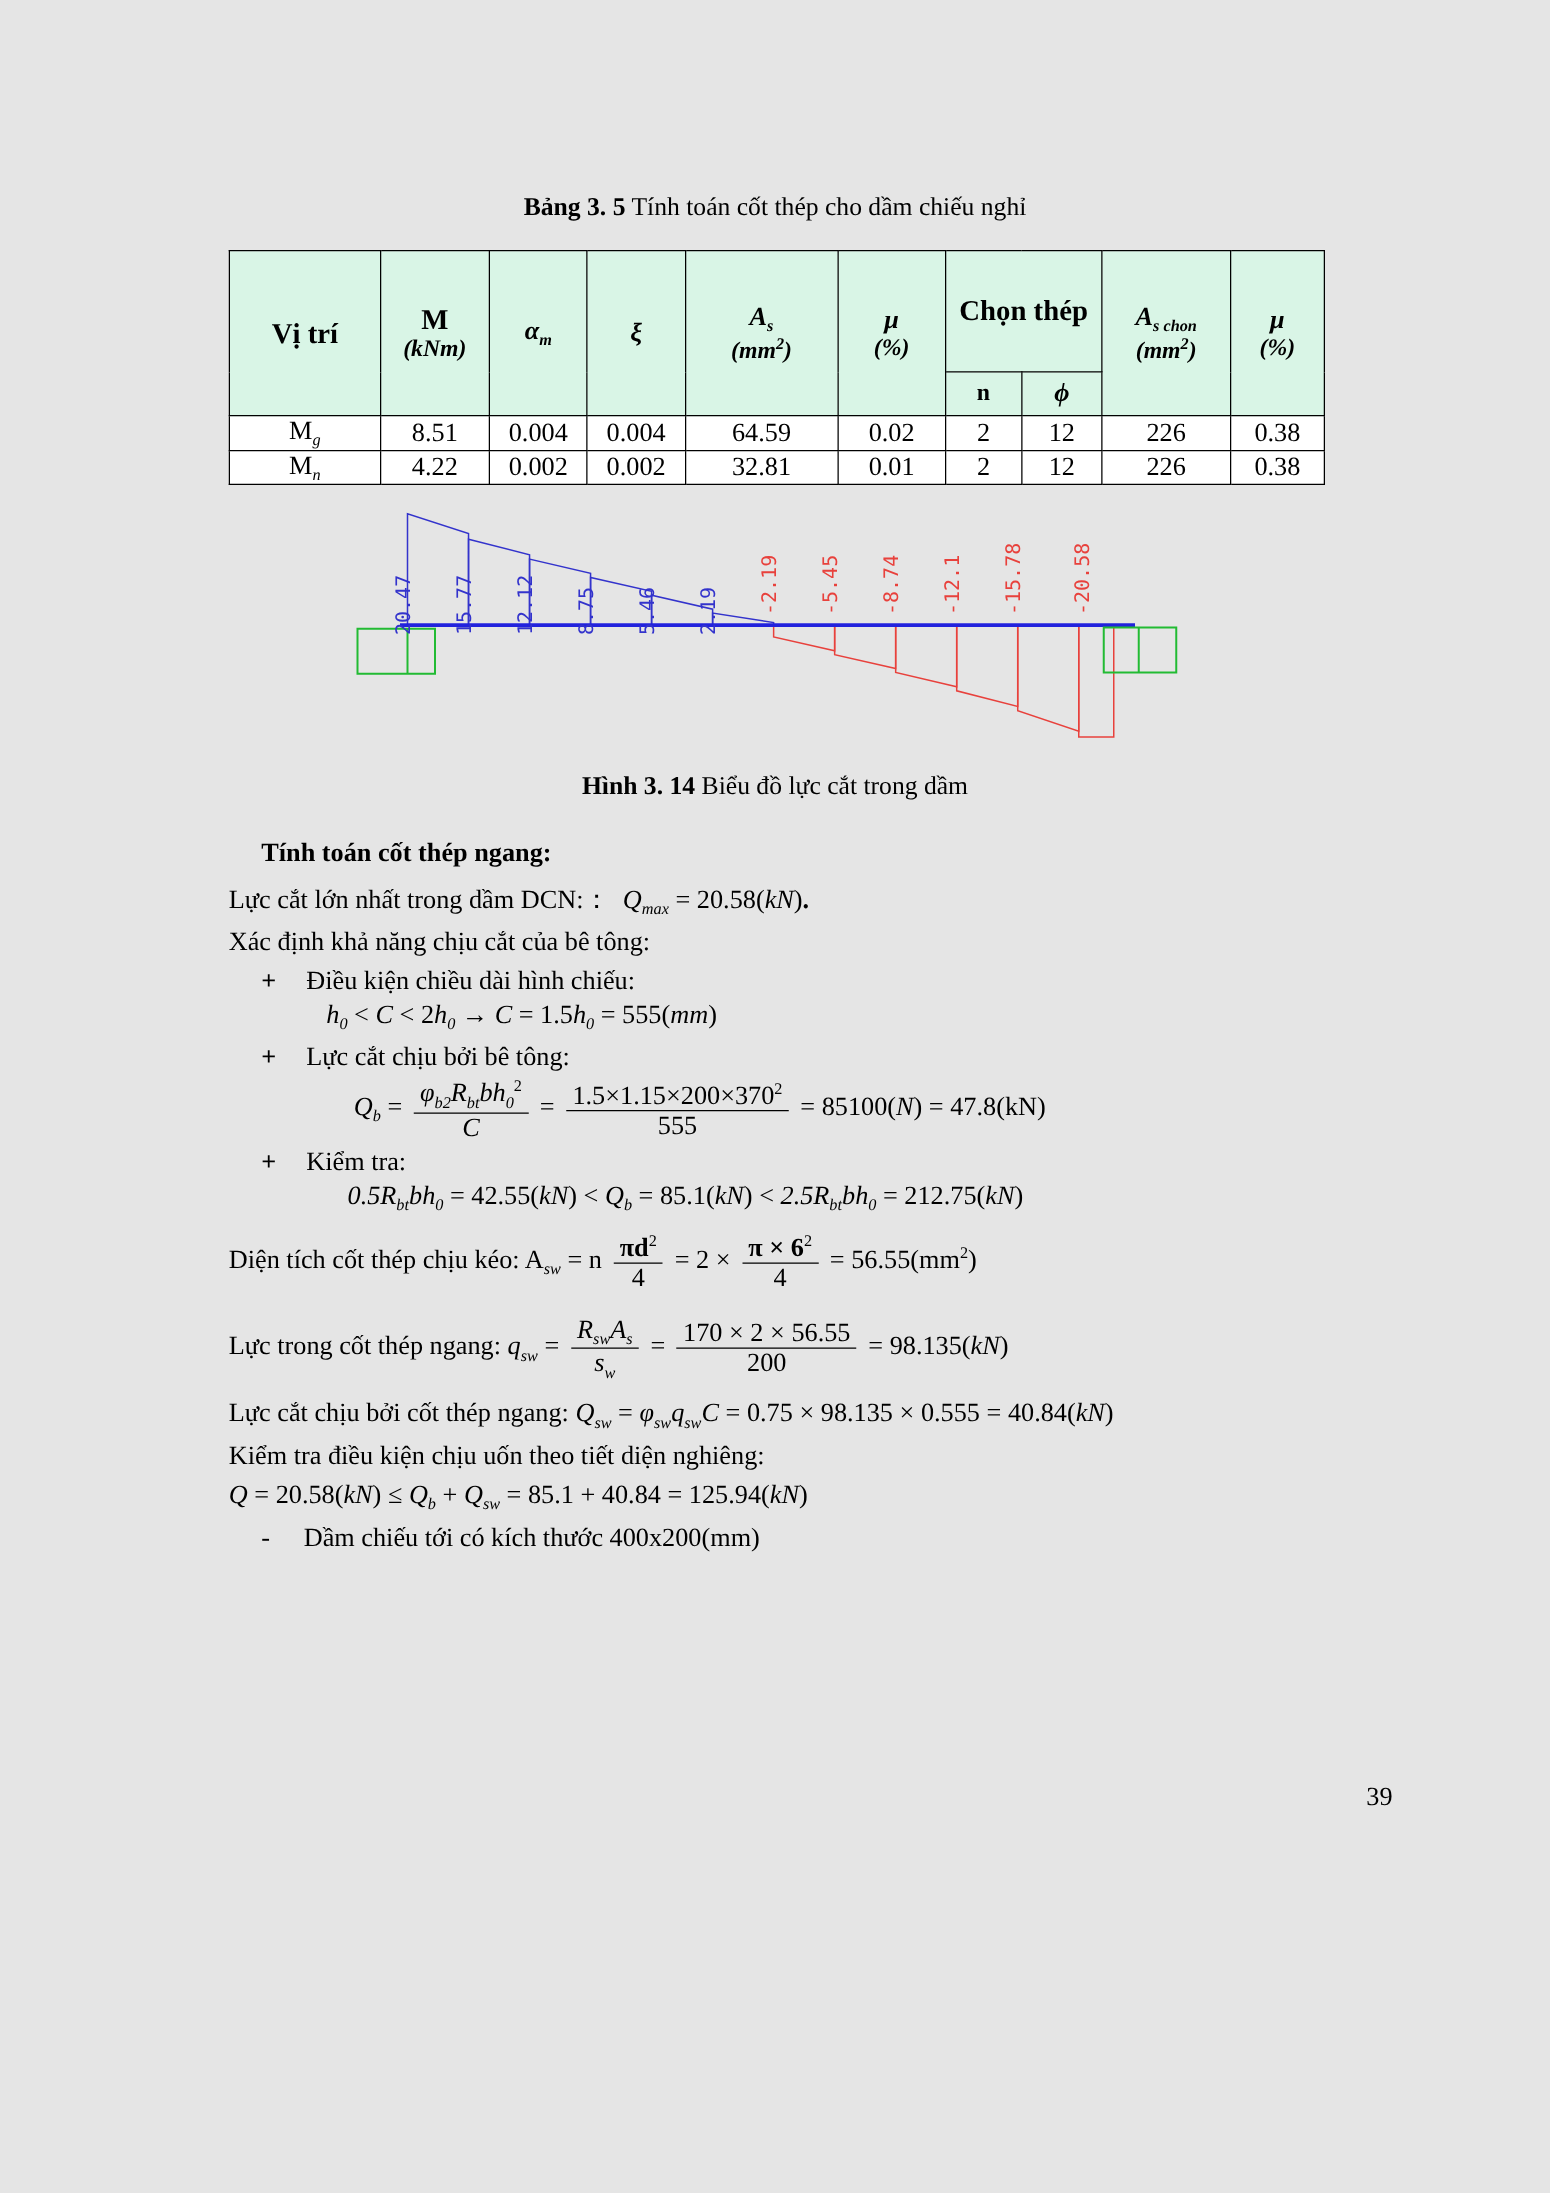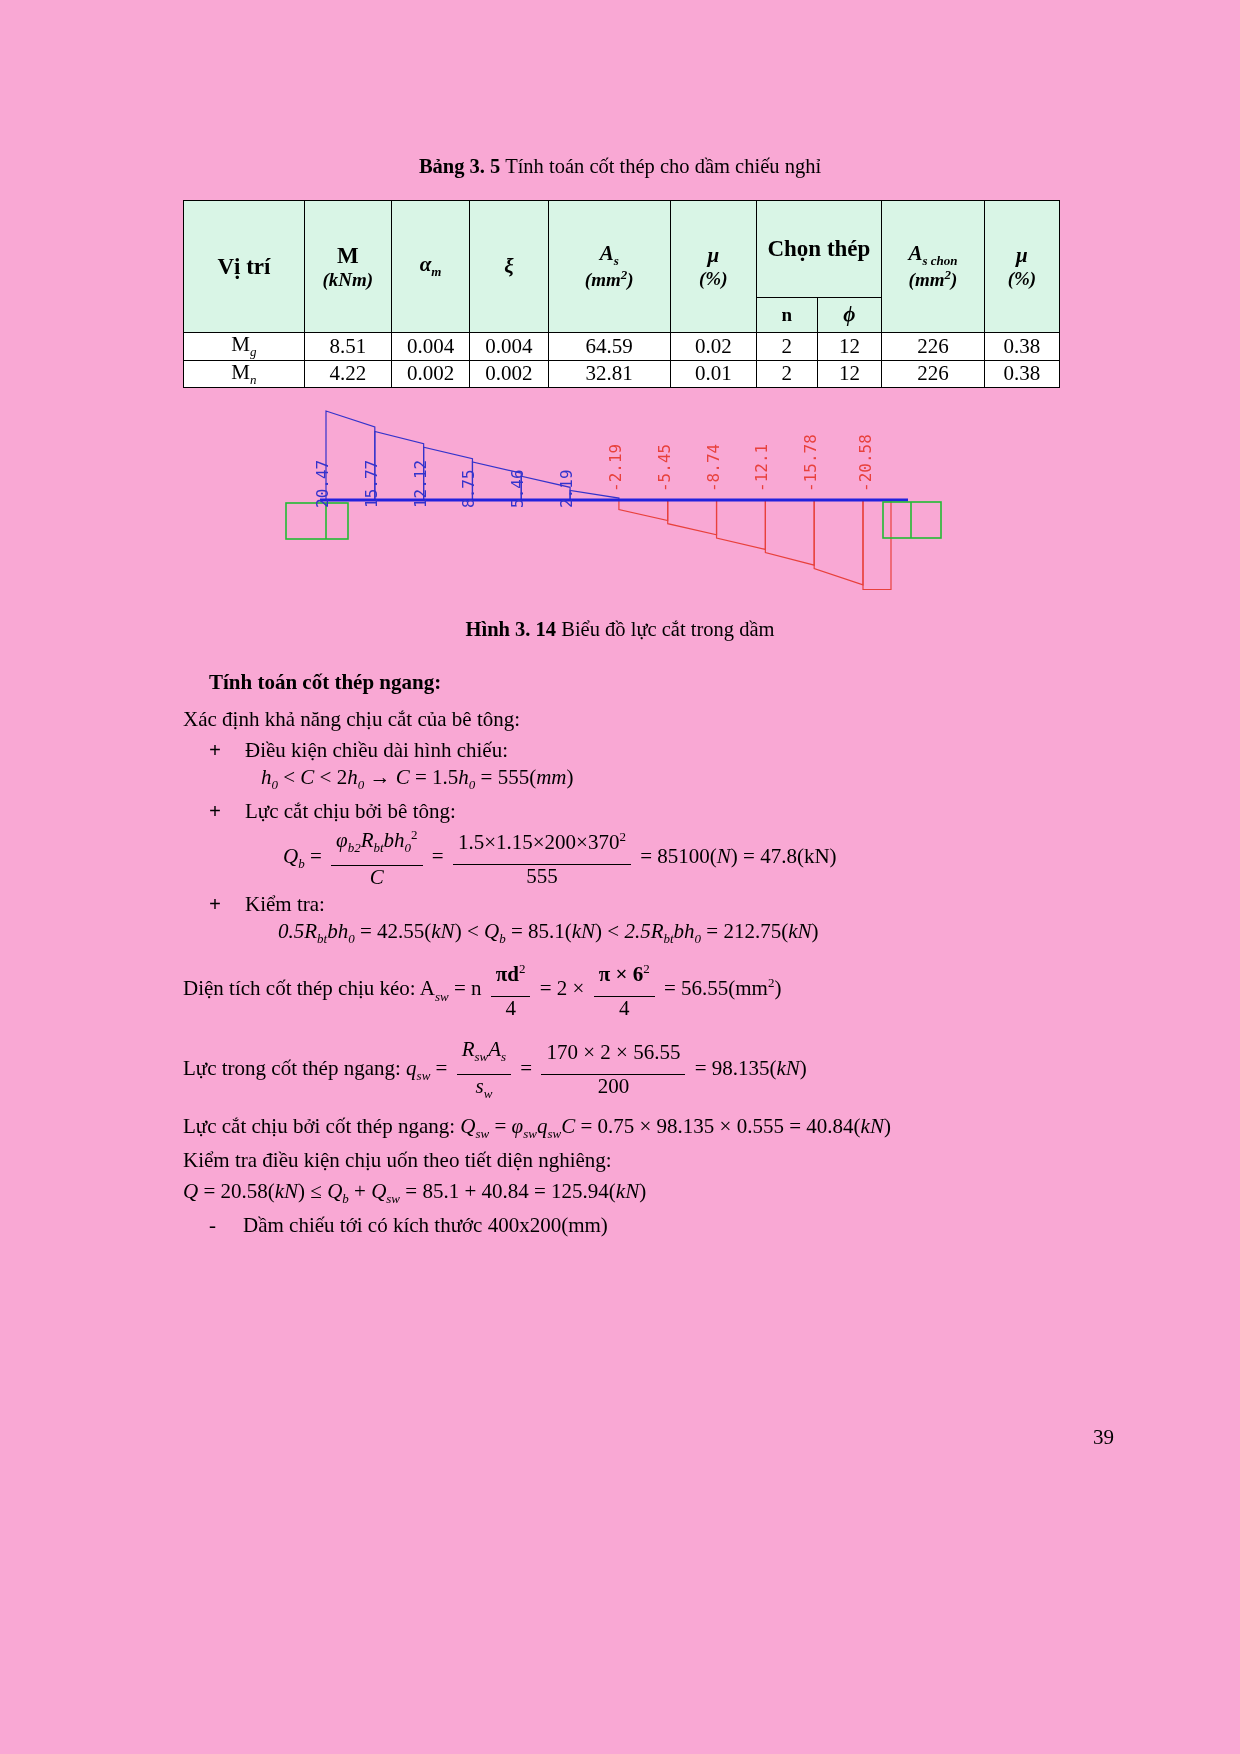--- a/index.html
+++ b/index.html
@@ -14,21 +14,21 @@
     font-family: "Liberation Serif", serif;
     color: #000000;
     overflow: hidden;
   }
 
   .page {
     position: absolute;
     left: 0; top: 0;
     width: 1240px;
     height: 1754px;
-    background: #f9a8d4;
+    background: #e5e5e5;
   }
 
   
   .table-caption {
     position: absolute;
     left: 0; top: 155px;
     width: 1240px;
     text-align: center;
     font-size: 20.5px;
   }
@@ -115,21 +115,21 @@
   .dash-item{ margin: 0 0 6px 26px; display: flex; gap: 22px; }
   .dash-item .dash { width: 12px; }
 
   
   .frac {
     display: inline-block;
     vertical-align: middle;
     text-align: center;
     margin: 0 4px;
   }
-  .frac .num { display: block; border-bottom: 1.4px solid #000; padding: 0 5px 11px 5px; }
+  .frac .num { display: block; border-bottom: 1.4px solid #000; padding: 0 5px 1px 5px; }
   .frac .den { display: block; padding: 1px 5px 0 5px; }
   .it { font-style: italic; }
 
   
   .page-number {
     position: absolute;
     right: 126px;
     top: 1425px;
     font-size: 21px;
   }
@@ -253,20 +253,25 @@
 
   <div class="fig-caption">
     <b>Hình 3. 14</b>
     <span>Biểu đồ lực cắt trong dầm</span>
   </div>
 
   <div class="body">
 
     <div class="p-head">Tính toán cốt thép ngang:</div>
 
+    <div class="p-plain">
+      <span>Lực cắt lớn nhất trong dầm DCN:</span>：&nbsp;
+      <span class="it">Q</span><span class="sub">max</span>
+      <span>= 20.58</span><span>(</span><span class="it">kN</span><span>)</span><b>.</b>
+    </div>
 
     <div class="p-plain">Xác định khả năng chịu cắt của bê tông:</div>
 
     <div class="bullet">
       <span class="plus">+</span>
       <span>Điều kiện chiều dài hình chiếu:</span>
     </div>
 
     <div class="formula">
       <span class="it">h</span><span class="sub">0</span>

